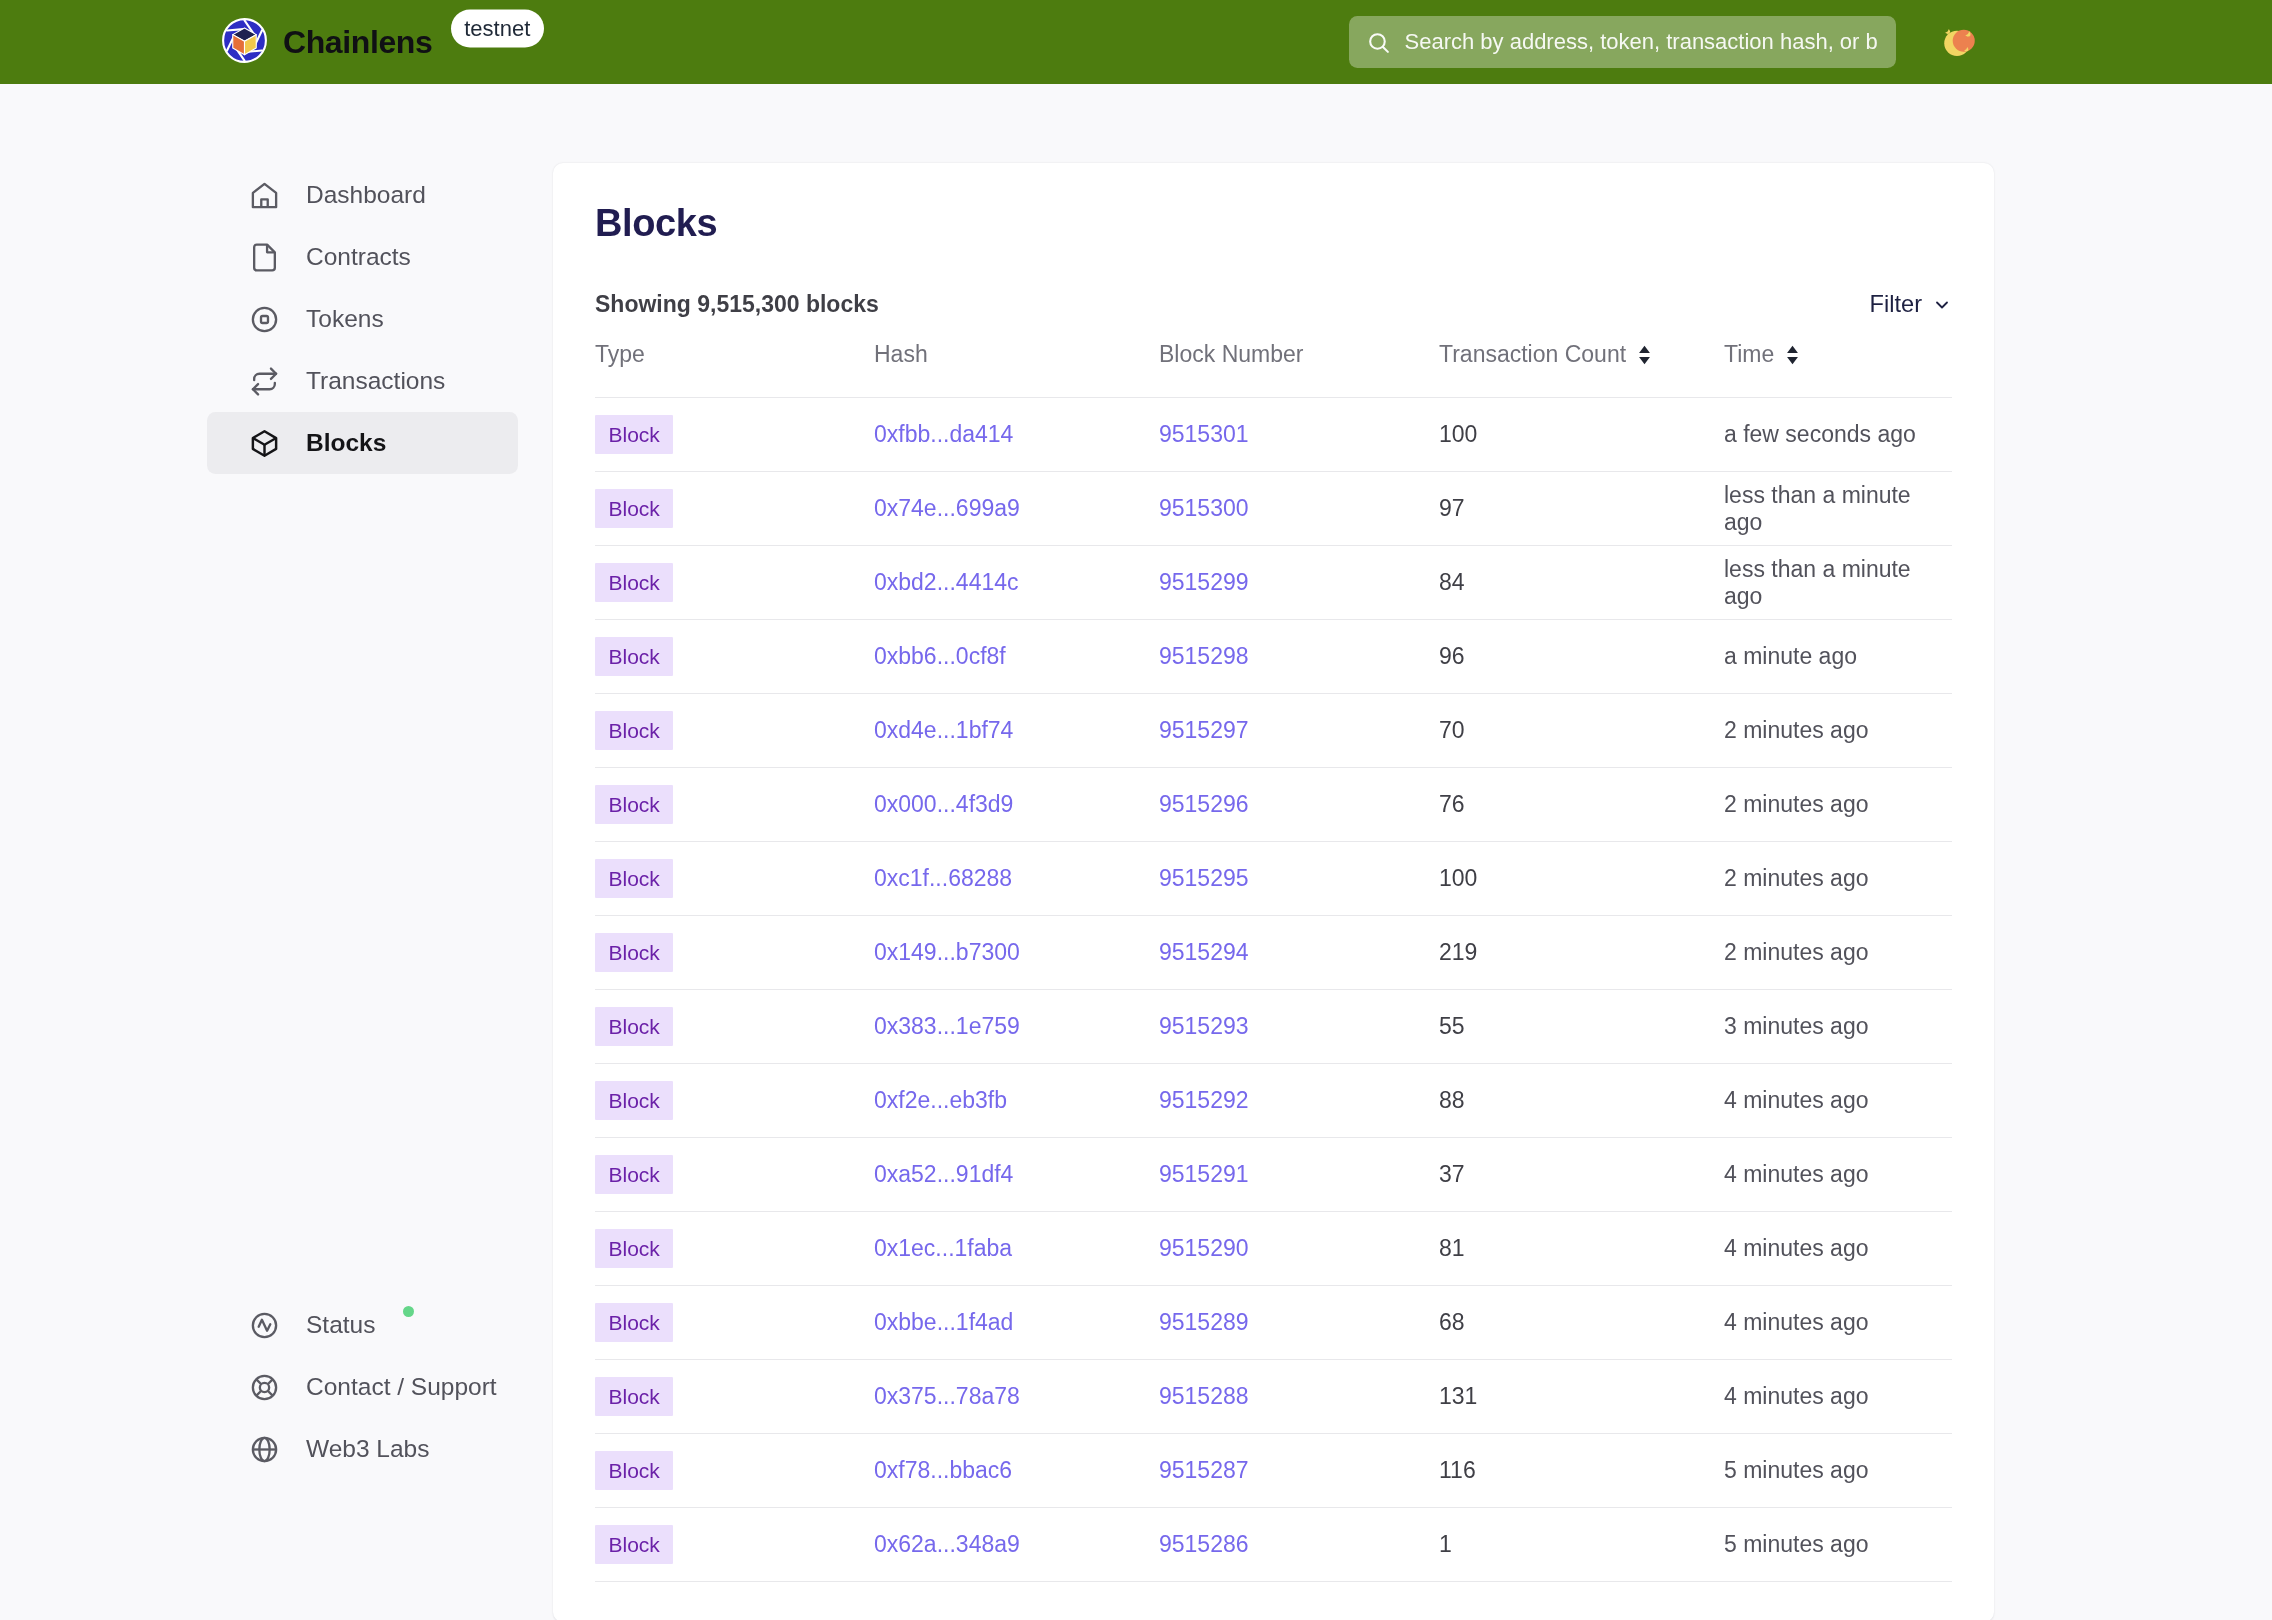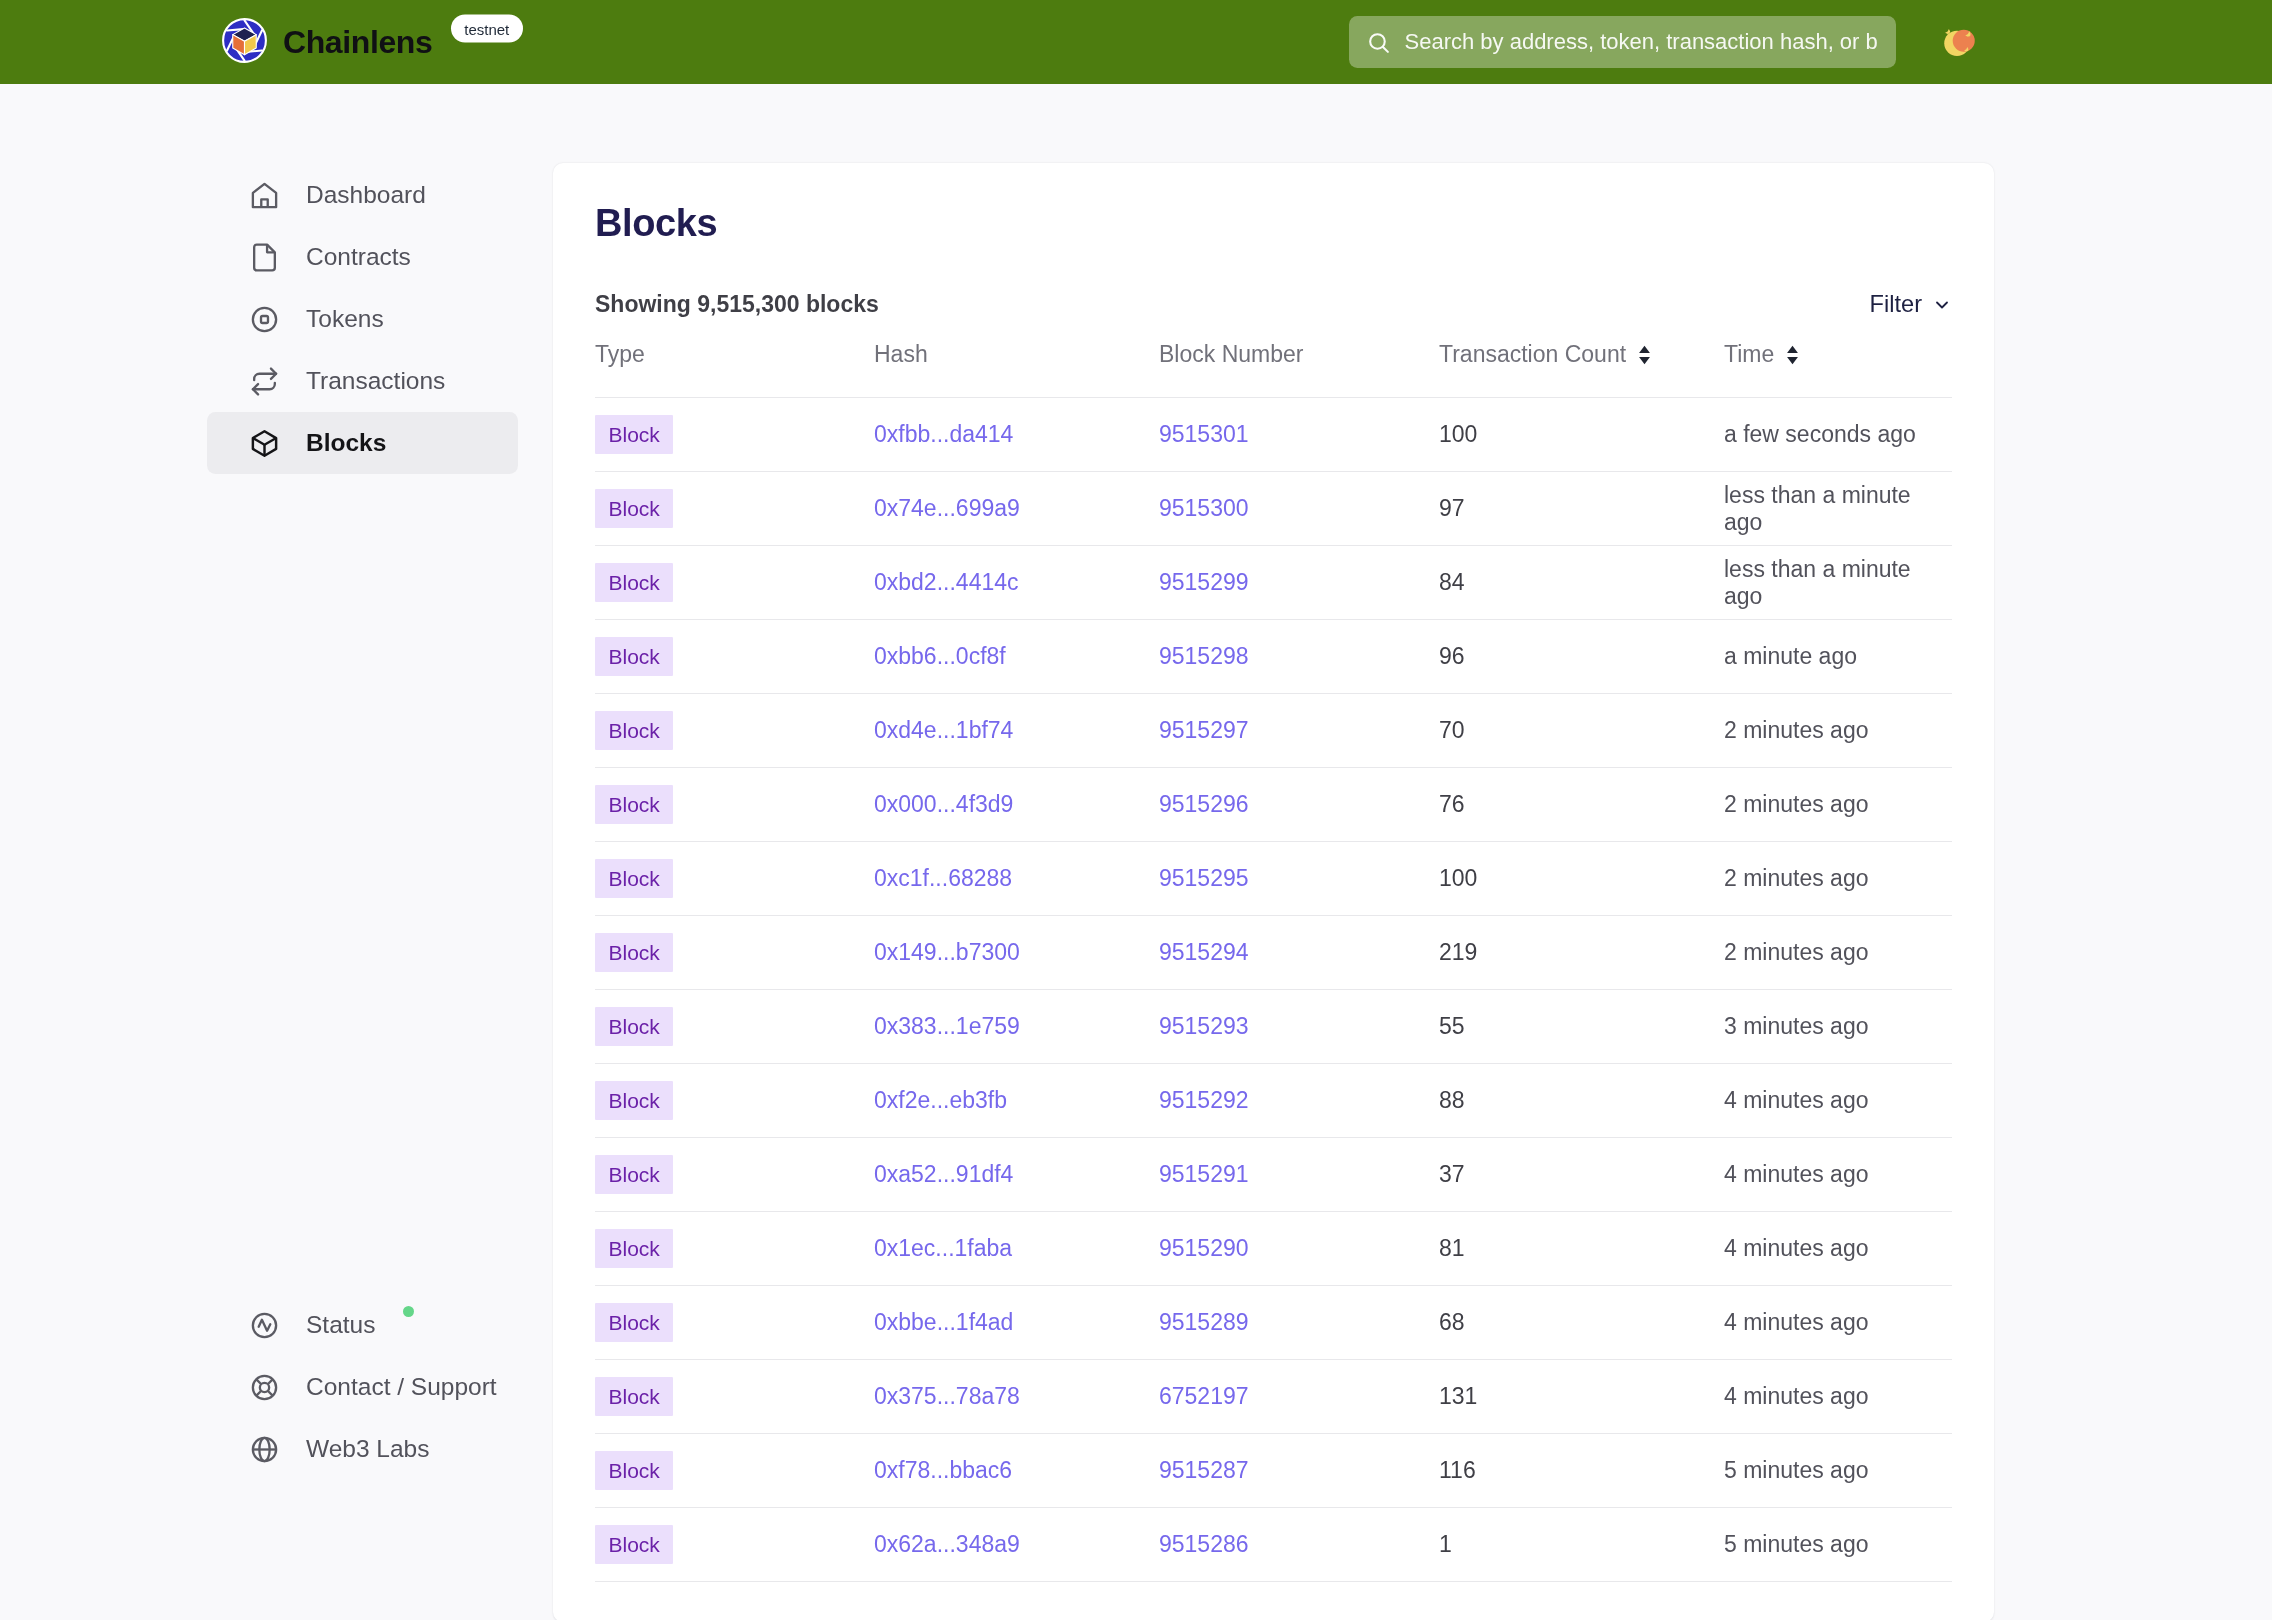--- a/index.html
+++ b/index.html
@@ -4,21 +4,21 @@
 <style>
   * { margin:0; padding:0; box-sizing:border-box; }
   html,body { width:2273px; height:1621px; overflow:hidden; }
   body { font-family:"Liberation Sans", sans-serif; background:#F9F9FB; color:#27272A; }
 
   
   .app-header { height:84px; background:#4d7c0f; display:flex; align-items:center;
                 padding:0 292px 0 221px; }
   .brand { display:flex; align-items:center; gap:15px; }
   .brand-name { font-size:32px; font-weight:800; color:#101014; letter-spacing:-0.4px; }
-  .testnet-badge { background:#FFFFFF; color:#1F2937; font-size:15px; font-weight:500;
+  .testnet-badge { background:#FFFFFF; color:#1F2937; font-size:22px; font-weight:500;
                    padding:5.9px 13.5px; border-radius:843px; transform:translateY(-13.5px); margin-left:3.4px; }
   .search-box { margin-left:auto; width:547px; height:52px; border-radius:8.4px;
                 background:rgba(255,255,255,0.33); display:flex; align-items:center;
                 padding:0 17px; gap:13.5px; }
   .search-box input { flex:1; background:transparent; border:none; outline:none;
                       font-family:"Liberation Sans", sans-serif;
                       font-size:22px; color:#FFFFFF; }
   .search-box input::placeholder { color:rgba(255,255,255,0.92); }
   .theme-toggle { margin-left:41px; background:transparent; border:none; cursor:pointer;
                   width:44px; height:44px; display:flex; align-items:center; justify-content:center; }
@@ -346,21 +346,21 @@
     <span><span class="type-badge">Block</span></span>
     <span><a class="link">0xbbe...1f4ad</a></span>
     <span><a class="link">9515289</a></span>
     <span class="count-cell">68</span>
     <span class="time-cell">4 minutes ago</span>
   </div>
 
   <div class="row">
     <span><span class="type-badge">Block</span></span>
     <span><a class="link">0x375...78a78</a></span>
-    <span><a class="link">6752197</a></span>
+    <span><a class="link">9515288</a></span>
     <span class="count-cell">131</span>
     <span class="time-cell">4 minutes ago</span>
   </div>
 
   <div class="row">
     <span><span class="type-badge">Block</span></span>
     <span><a class="link">0xf78...bbac6</a></span>
     <span><a class="link">9515287</a></span>
     <span class="count-cell">116</span>
     <span class="time-cell">5 minutes ago</span>

